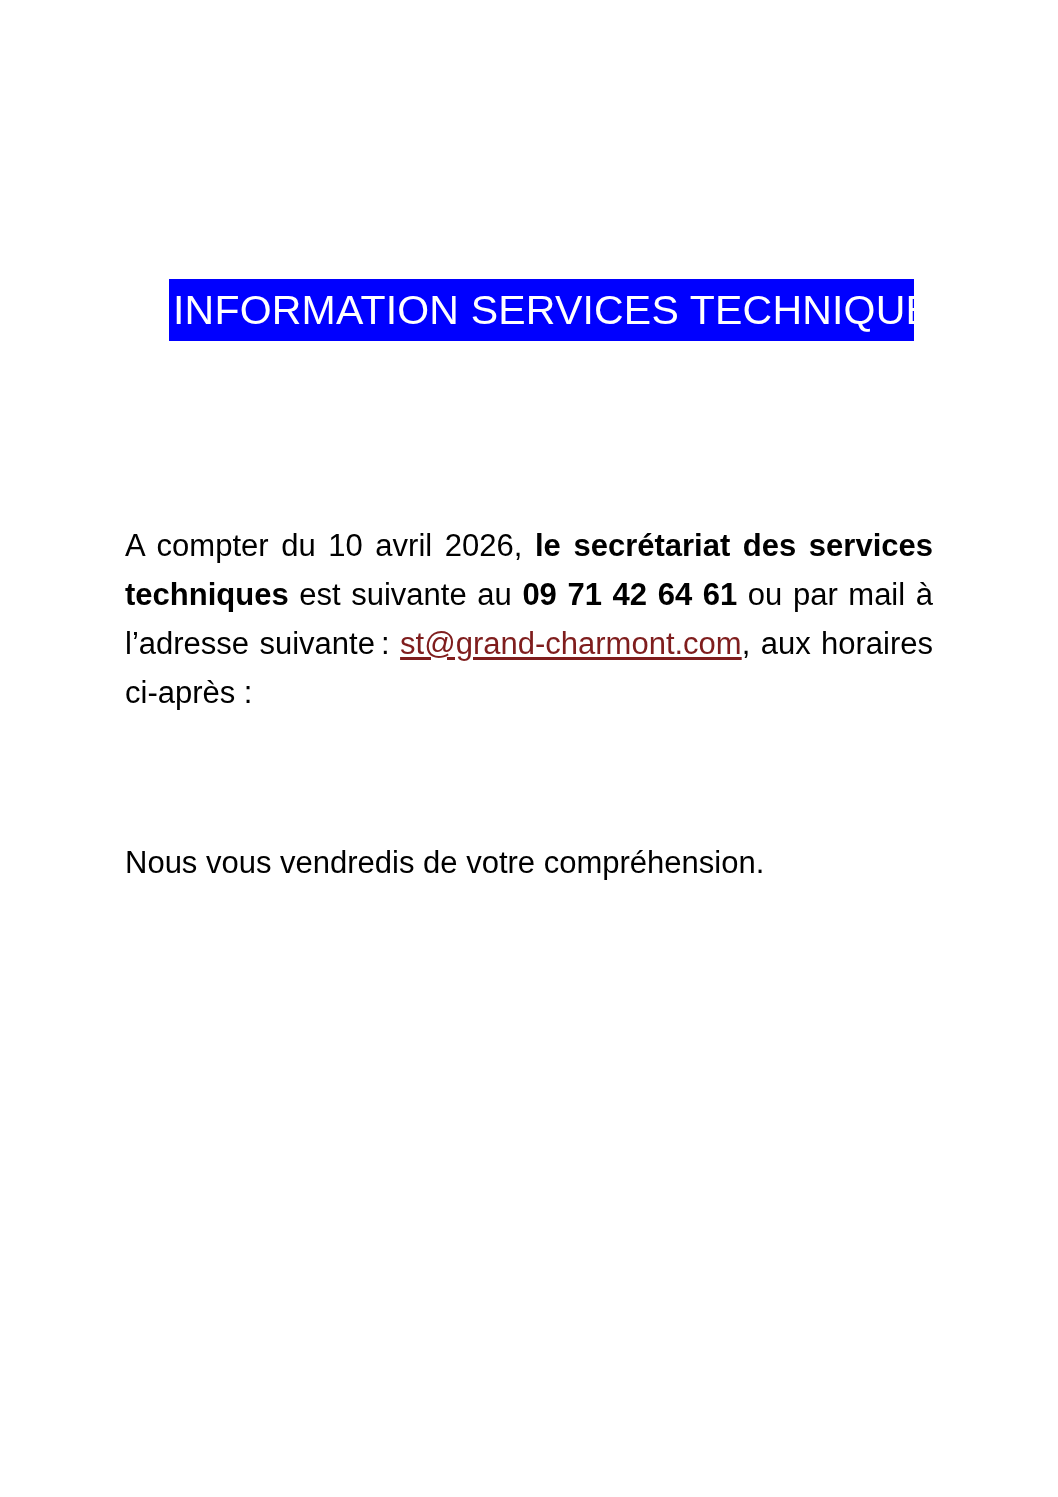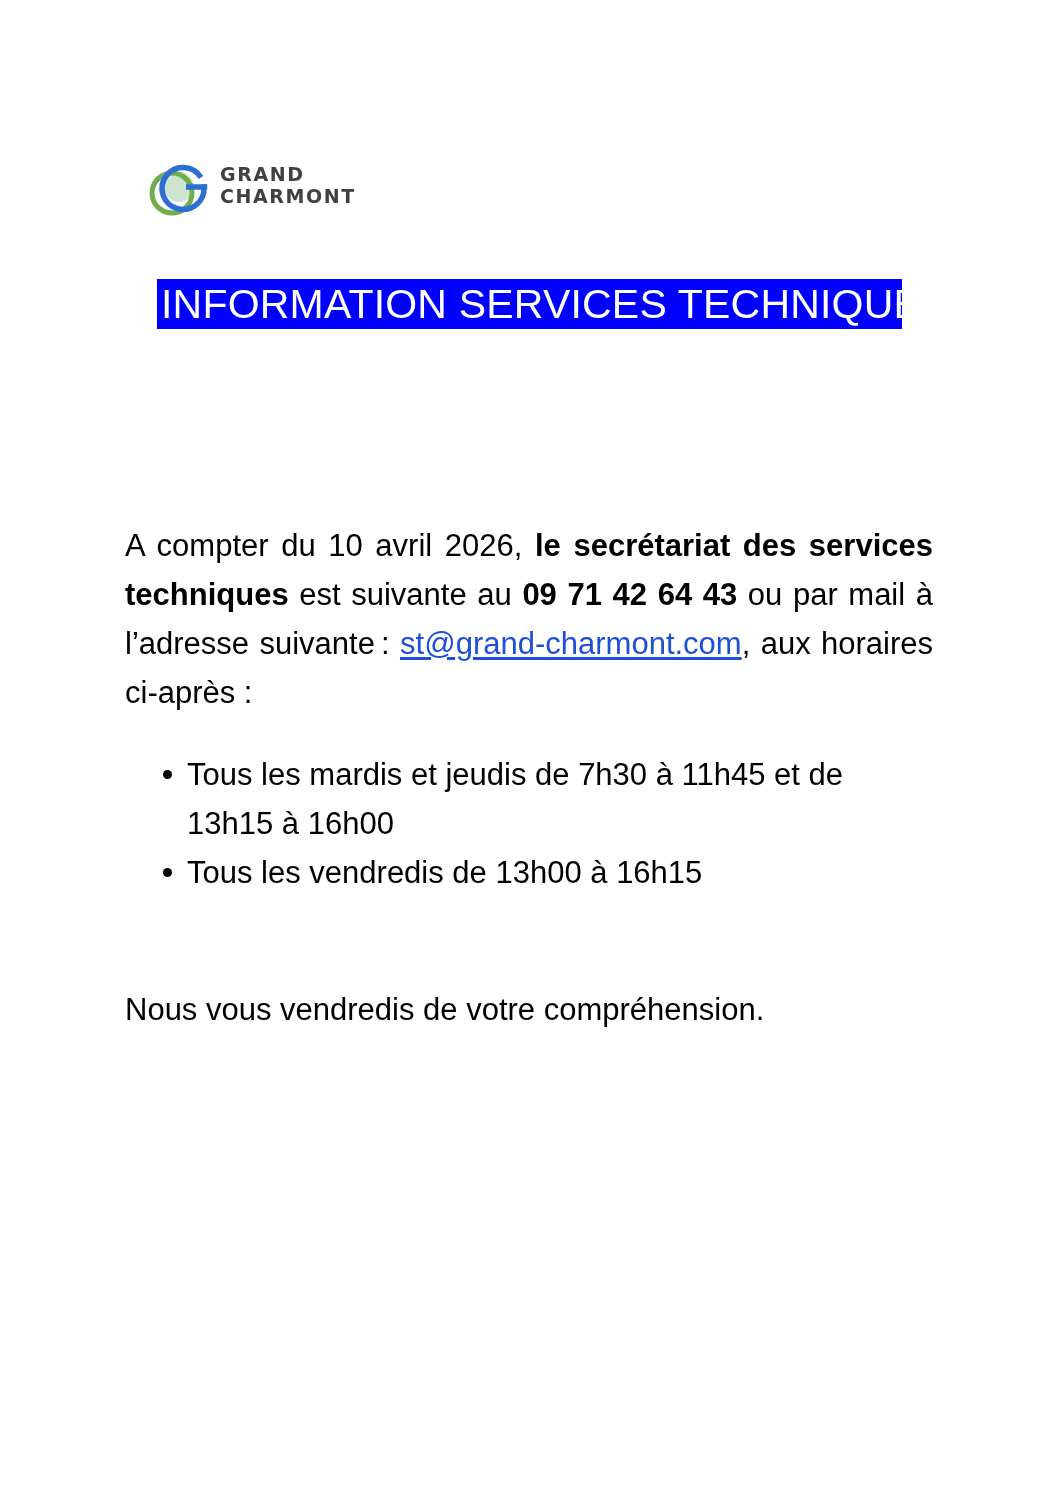--- a/index.html
+++ b/index.html
@@ -57,24 +57,24 @@
     font-size: 19px;
     font-weight: 600;
     letter-spacing: 1.6px;
     color: #404040;
     white-space: nowrap;
   }
 
   
   .title-banner {
     position: absolute;
-    left: 157px;
+    left: 169px;
     top: 279px;
     width: 745px;
-    height: 50px;
+    height: 62px;
     background: #0000ff;
     display: flex;
     align-items: center;
     justify-content: flex-start;
     box-sizing: border-box;
     padding: 0 4px;
   }
   .title-banner .title-text {
     color: #ffffff;
     font-family: "Liberation Sans", sans-serif;
@@ -102,21 +102,21 @@
     color: #000000;
     hyphens: none;
   }
   .para.left {
     text-align: left;
   }
   .para b {
     font-weight: 700;
   }
   .link {
-    color: #1d4ed8;
+    color: #7f1d1d;
     text-decoration: underline;
     text-underline-offset: 3px;
     word-break: break-all;
     margin-top: 32px;
   }
 
   
   .gap-bullets { height: 33px; }
   .gap-para    { height: 46px; }
   .gap-final   { height: 42px; }
@@ -144,60 +144,31 @@
     height: 9px;
     border-radius: 50%;
     background: #000000;
   }
 </style>
 </head>
 <body>
 
 <div class="page">
 
-  <div class="logo">
-    <div class="logo-mark">
-      <svg viewBox="0 0 66 66" xmlns="http://www.w3.org/2000/svg">
-
-        <circle cx="33" cy="34" r="15" fill="#cfe4cf"></circle>
-
-        <circle cx="26" cy="40" r="20" fill="none" stroke="#6fae4b" stroke-width="5"></circle>
-
-        <g fill="none" stroke="#2b6fd4" stroke-width="5.5">
-          <path d="M55 24.5 A21 21 0 1 0 58 34 L40 34"></path>
-        </g>
-        <path d="M55.5 34 L58.5 34 L58.5 36.5" fill="none" stroke="#2b6fd4" stroke-width="5.5"></path>
-      </svg>
-    </div>
-    <div class="logo-words">
-      <span>GRAND</span>
-      <span>CHARMONT</span>
-    </div>
-  </div>
 
   <div class="title-banner">
     <span class="title-text">INFORMATION SERVICES TECHNIQUES</span>
   </div>
 
   <div class="content">
 
-    <p class="para"><span>A compter du 10 avril 2026, </span><b>le secrétariat des services techniques</b><span> est suivante au </span><b>09 71 42 64 43</b><span> ou par mail à l’adresse suivante : </span><a class="link" href="#">st@grand-charmont.com</a><span>, aux horaires ci-après :</span></p>
+    <p class="para"><span>A compter du 10 avril 2026, </span><b>le secrétariat des services techniques</b><span> est suivante au </span><b>09 71 42 64 61</b><span> ou par mail à l’adresse suivante : </span><a class="link" href="#">st@grand-charmont.com</a><span>, aux horaires ci-après :</span></p>
 
     <div class="gap-bullets"></div>
 
-    <ul class="bullets">
-      <li>
-        <span class="dot"></span>
-        <span>Tous les mardis et jeudis de 7h30 à 11h45 et de 13h15 à 16h00</span>
-      </li>
-      <li>
-        <span class="dot"></span>
-        <span>Tous les vendredis de 13h00 à 16h15</span>
-      </li>
-    </ul>
 
     <div class="gap-para"></div>
 
 
     <div class="gap-final"></div>
 
     <p class="para left">Nous vous vendredis de votre compréhension.</p>
 
   </div>
 

